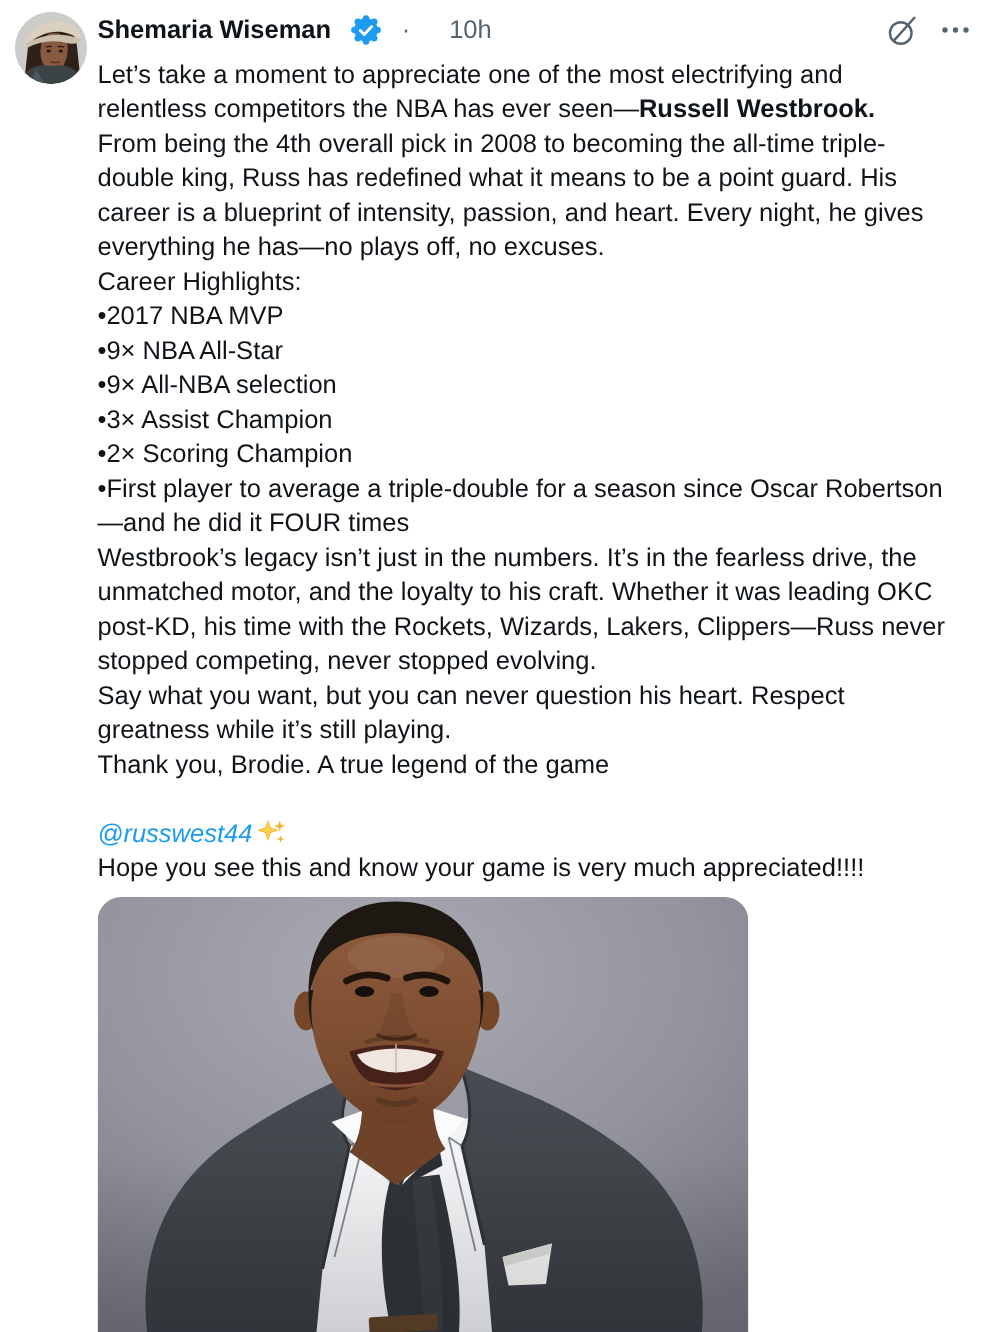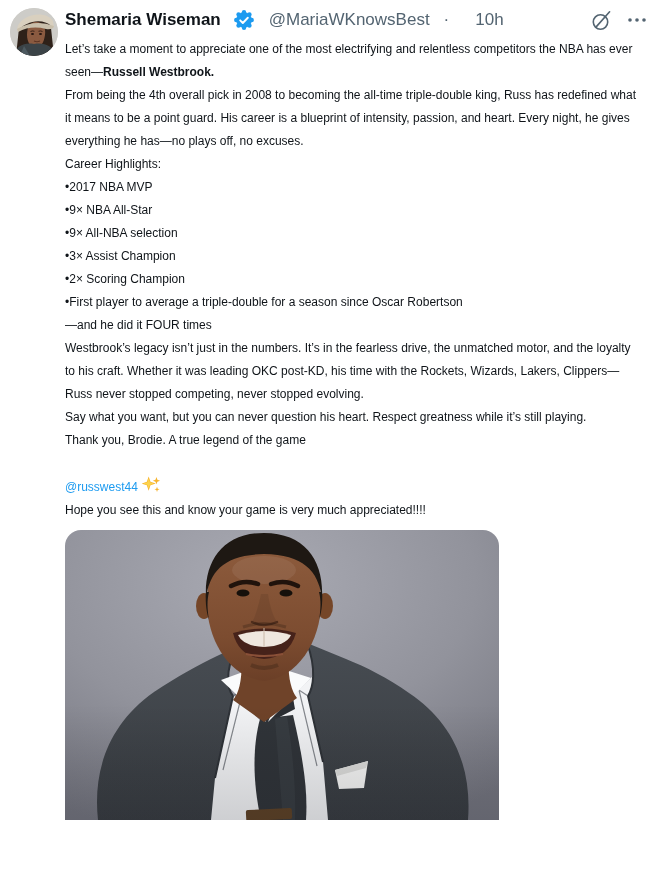--- a/index.html
+++ b/index.html
@@ -15,25 +15,25 @@
   .header{display:flex;align-items:center;font-size:17px;line-height:23px;white-space:nowrap;gap:10px;}
   .name{font-weight:700;color:#0f1419;cursor:pointer;}
   .badge{margin-left:3px;flex:none;display:inline-flex;}
   .handle{color:#536471;margin-left:5px;}
   .dot{color:#536471;margin-left:4px;}
   .time{color:#536471;margin-left:16px;}
   .header-icons{margin-left:auto;display:flex;align-items:center;gap:14px;}
   .icon-btn{display:inline-flex;align-items:center;justify-content:center;cursor:pointer;background:none;border:none;padding:0;}
   .tweet-text{
     margin-top:7px;width:571px;max-width:571px;
-    font-size:12px;line-height:23px;color:#0f1419;
+    font-size:17px;line-height:23px;color:#0f1419;
     white-space:pre-wrap;overflow-wrap:break-word;
   }
   .bold{font-weight:700;}
-  .mention{color:#1d9bf0;text-decoration:none;cursor:pointer;}
+  .mention{color:#1d9bf0;text-decoration:none;cursor:pointer;font-style:italic;}
   .sparkles{margin-left:4px;vertical-align:-3px;}
   .photo{
     margin:8px 0 0 0;width:434px;height:290px;
     border-radius:16px 16px 0 0;overflow:hidden;cursor:pointer;
   }
   .photo svg{display:block;}
 </style>
 </head>
 <body>
 
@@ -76,21 +76,20 @@
             <circle cx="11" cy="19.5" r="2.4"></circle>
               <circle cx="5.0" cy="17.0" r="2.4"></circle>
             <circle cx="2.5" cy="11" r="2.4"></circle>
               <circle cx="5.0" cy="5.0" r="2.4"></circle>
             <circle cx="11" cy="2.5" r="2.4"></circle>
               <circle cx="17.0" cy="5.0" r="2.4"></circle>
           </g>
           <path d="M6.8 11.4l2.9 2.9 5.5-5.8" stroke="#ffffff" stroke-width="2.1" fill="none" stroke-linecap="round" stroke-linejoin="round"></path>
         </svg>
       </span>
-      <span class="handle">@MariaWKnowsBest</span>
       <span class="dot">·</span>
       <span class="time">10h</span>
       <span class="header-icons">
         <button class="icon-btn">
           <svg width="22" height="22" viewBox="0 0 22 22" fill="none">
             <circle cx="10.5" cy="13" r="7.2" stroke="#536471" stroke-width="1.6"></circle>
             <line x1="19.6" y1="2.8" x2="6.4" y2="17.6" stroke="#536471" stroke-width="1.6" stroke-linecap="round"></line>
           </svg>
         </button>
         <button class="icon-btn">

